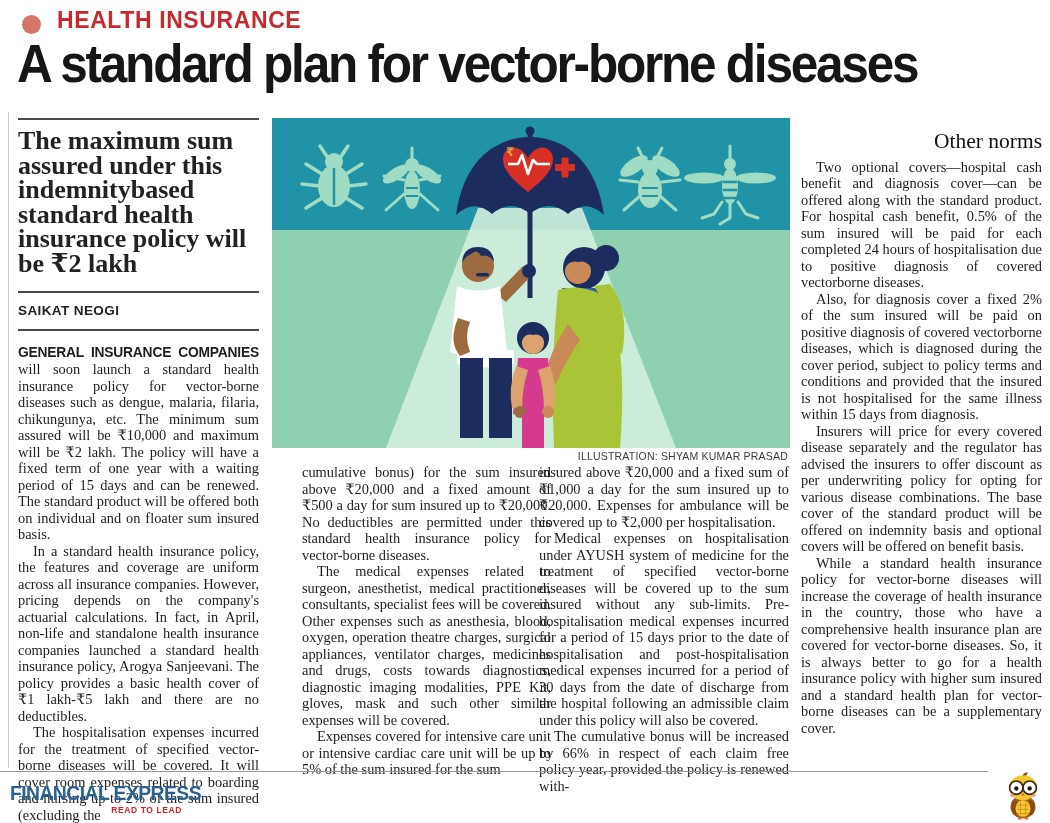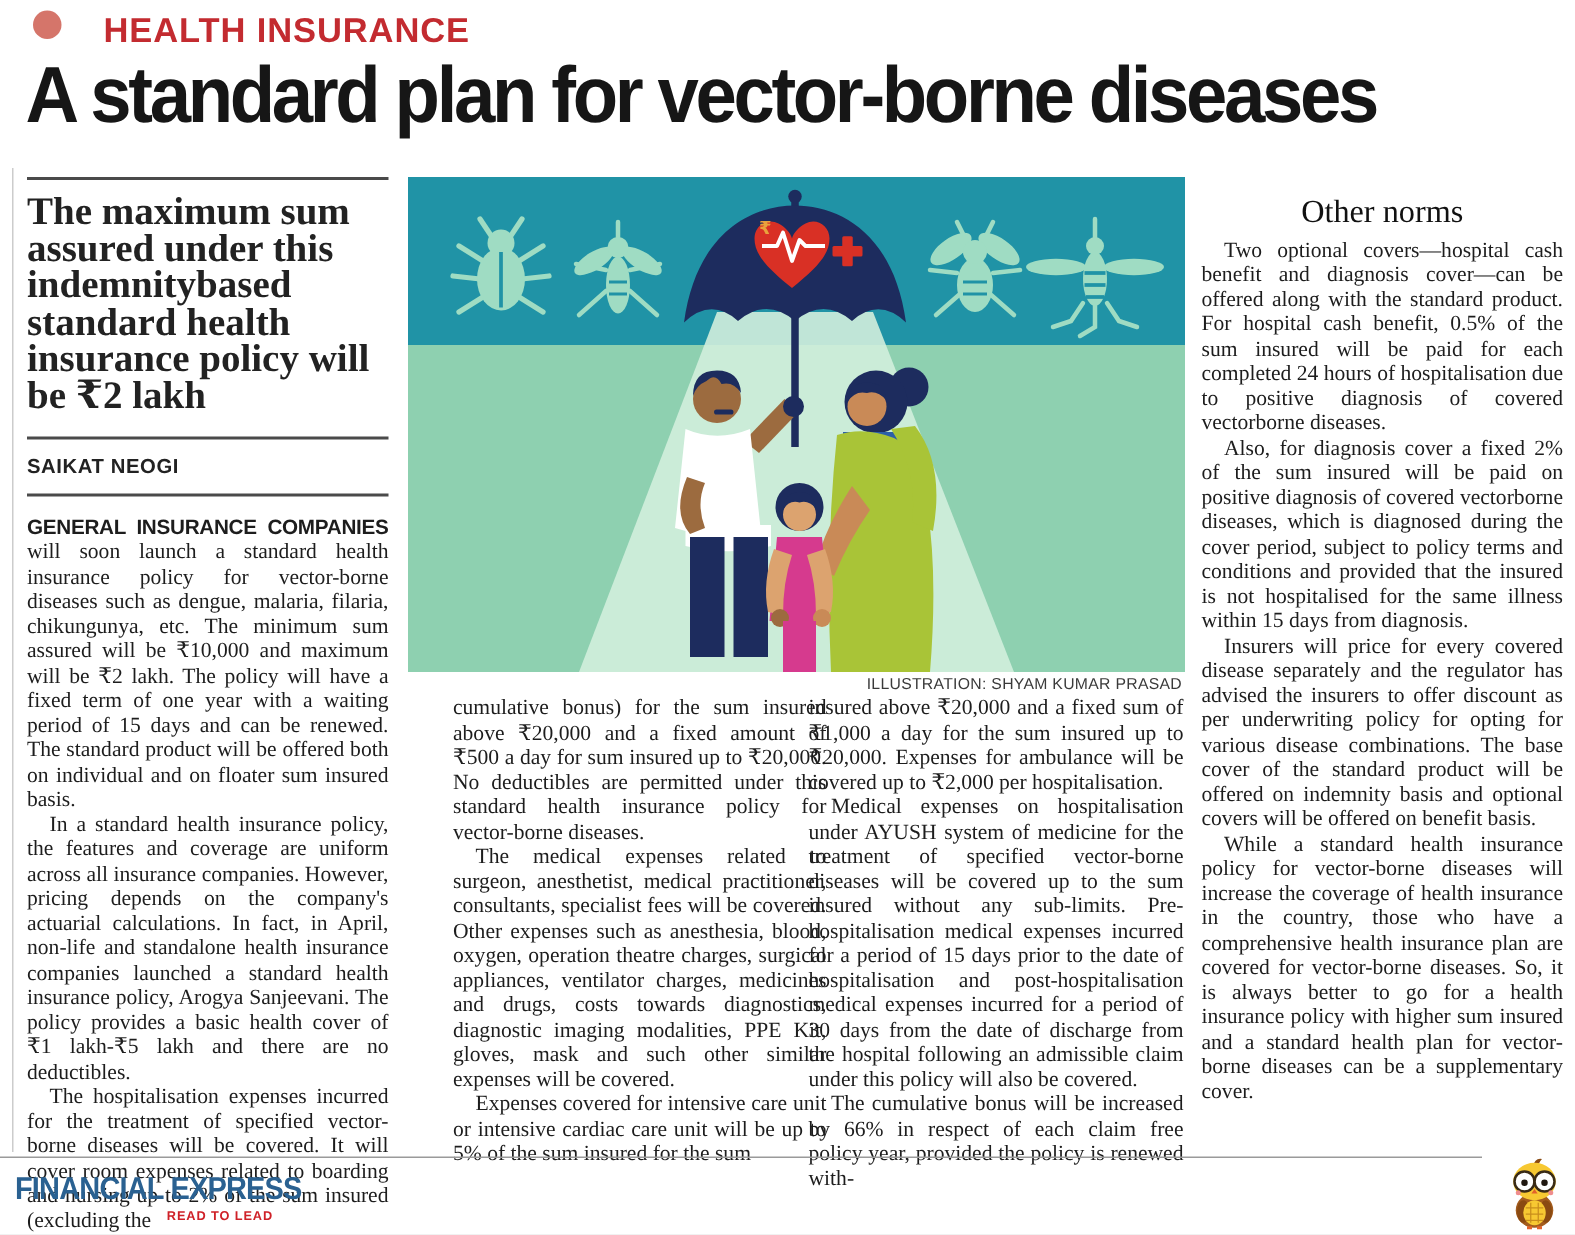--- a/index.html
+++ b/index.html
@@ -3,21 +3,21 @@
 <meta charset="utf-8">
 <style>
   * { margin:0; padding:0; box-sizing:border-box; }
   html,body { background:#e8e8e8; }
   #page {
     position:relative; width:1050px; height:823px; background:#ffffff;
     font-family:"Liberation Serif","DejaVu Serif",serif; overflow:hidden;
     margin:0 auto;
   }
   
-  .kicker { position:absolute; left:22px; top:7px; display:flex; align-items:flex-start; gap:28px; }
+  .kicker { position:absolute; left:22px; top:7px; display:flex; align-items:flex-end; gap:16px; }
   .kicker-dot { width:19px; height:19px; border-radius:50%; background:#d5756a; }
   .kicker-label { font-family:"Liberation Sans",sans-serif; font-weight:800; font-size:23px;
     color:#c32b30; letter-spacing:0.6px; }
   .headline { position:absolute; left:17px; top:36px; width:1100px;
     font-family:"Liberation Sans",sans-serif; font-weight:bold; font-size:53px; line-height:1.05;
     color:#161616; letter-spacing:-2.4px; transform:scaleX(0.935); transform-origin:left top;
     white-space:nowrap; }
   
   .left-vrule { position:absolute; left:8px; top:112px; width:1px; height:656px; background:#cccccc; }
   .col { position:absolute; font-size:14.4px; line-height:16.5px; text-align:justify; color:#1d1d1d; }
@@ -29,21 +29,21 @@
   .col4 { left:801px; top:121px; width:241px; }
   .rule-dark { border:none; border-top:2px solid #4a4a4a; }
   .standfirst { font-weight:bold; font-size:26px; line-height:24.5px; color:#222;
     text-align:left; padding:9px 0 15px 0; }
   .byline { font-family:"Liberation Sans",sans-serif; font-weight:bold; font-size:13.5px;
     color:#222; letter-spacing:0.4px; padding:10px 0 9px 0; text-align:left; }
   .body-start { margin-top:13px !important; }
   .lead-in { font-family:"Liberation Sans",sans-serif; font-weight:bold; font-size:13.8px;
     letter-spacing:-0.2px; }
   .subhead { font-family:"Liberation Serif","DejaVu Serif",serif; font-weight:400;
-    font-size:21.5px; line-height:1.1; color:#111; text-align:center;
+    font-size:21.5px; line-height:1.1; color:#111; text-align:right;
     margin:9px 0 5px 0 !important; text-indent:0 !important; }
   
   .illustration { position:absolute; left:272px; top:118px; width:518px; height:330px; }
   .caption { position:absolute; left:272px; top:450px; width:516px; text-align:right;
     font-family:"Liberation Sans",sans-serif; font-weight:normal; font-size:10.5px;
     color:#3a3a3a; letter-spacing:0.2px; }
   
   .footer-rule { position:absolute; left:0; top:771px; width:988px; height:1px; background:#9a9a9a; }
   .fe-logo { position:absolute; left:10px; top:781px; width:185px; }
   .fe-name { font-family:"Liberation Sans",sans-serif; font-weight:800; font-size:21px;

